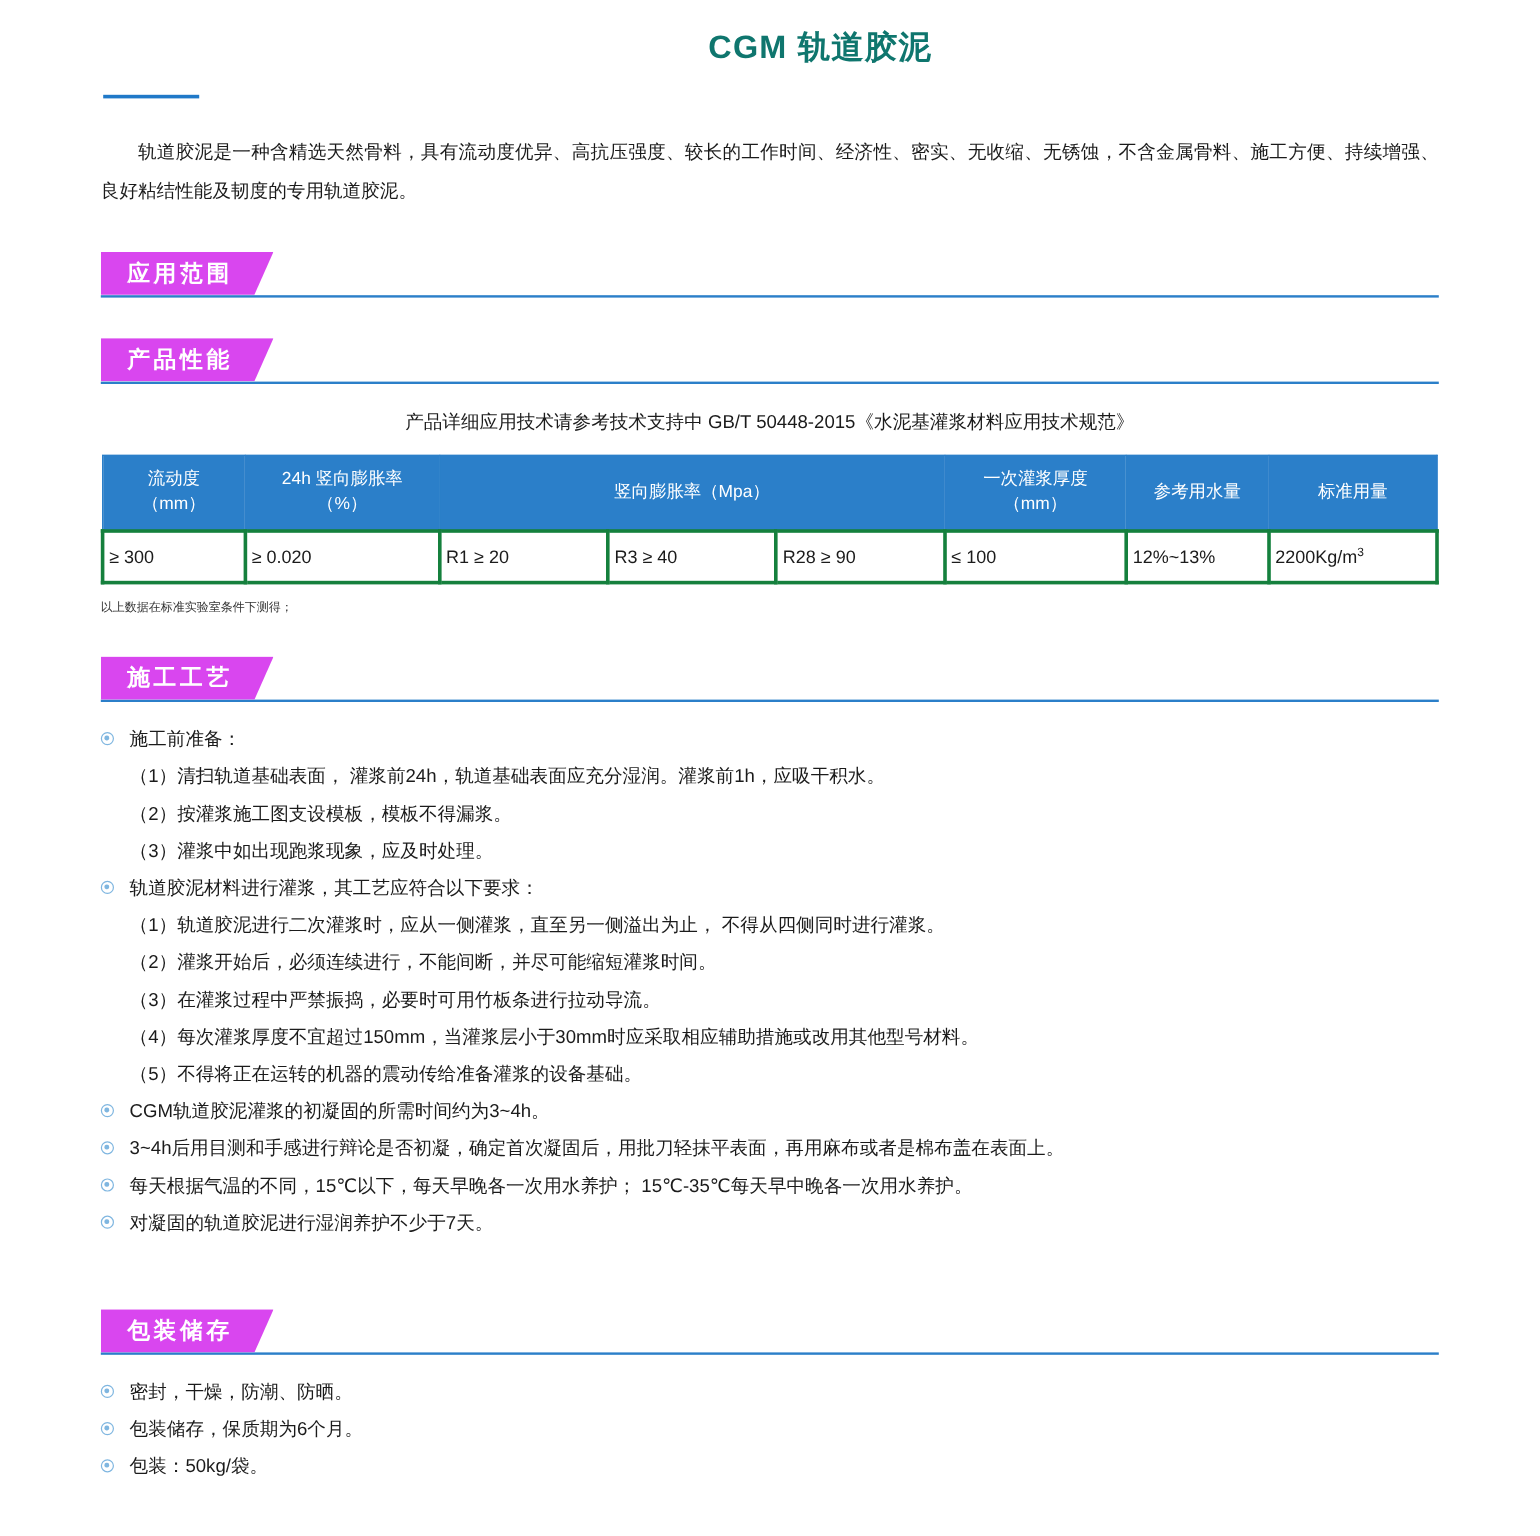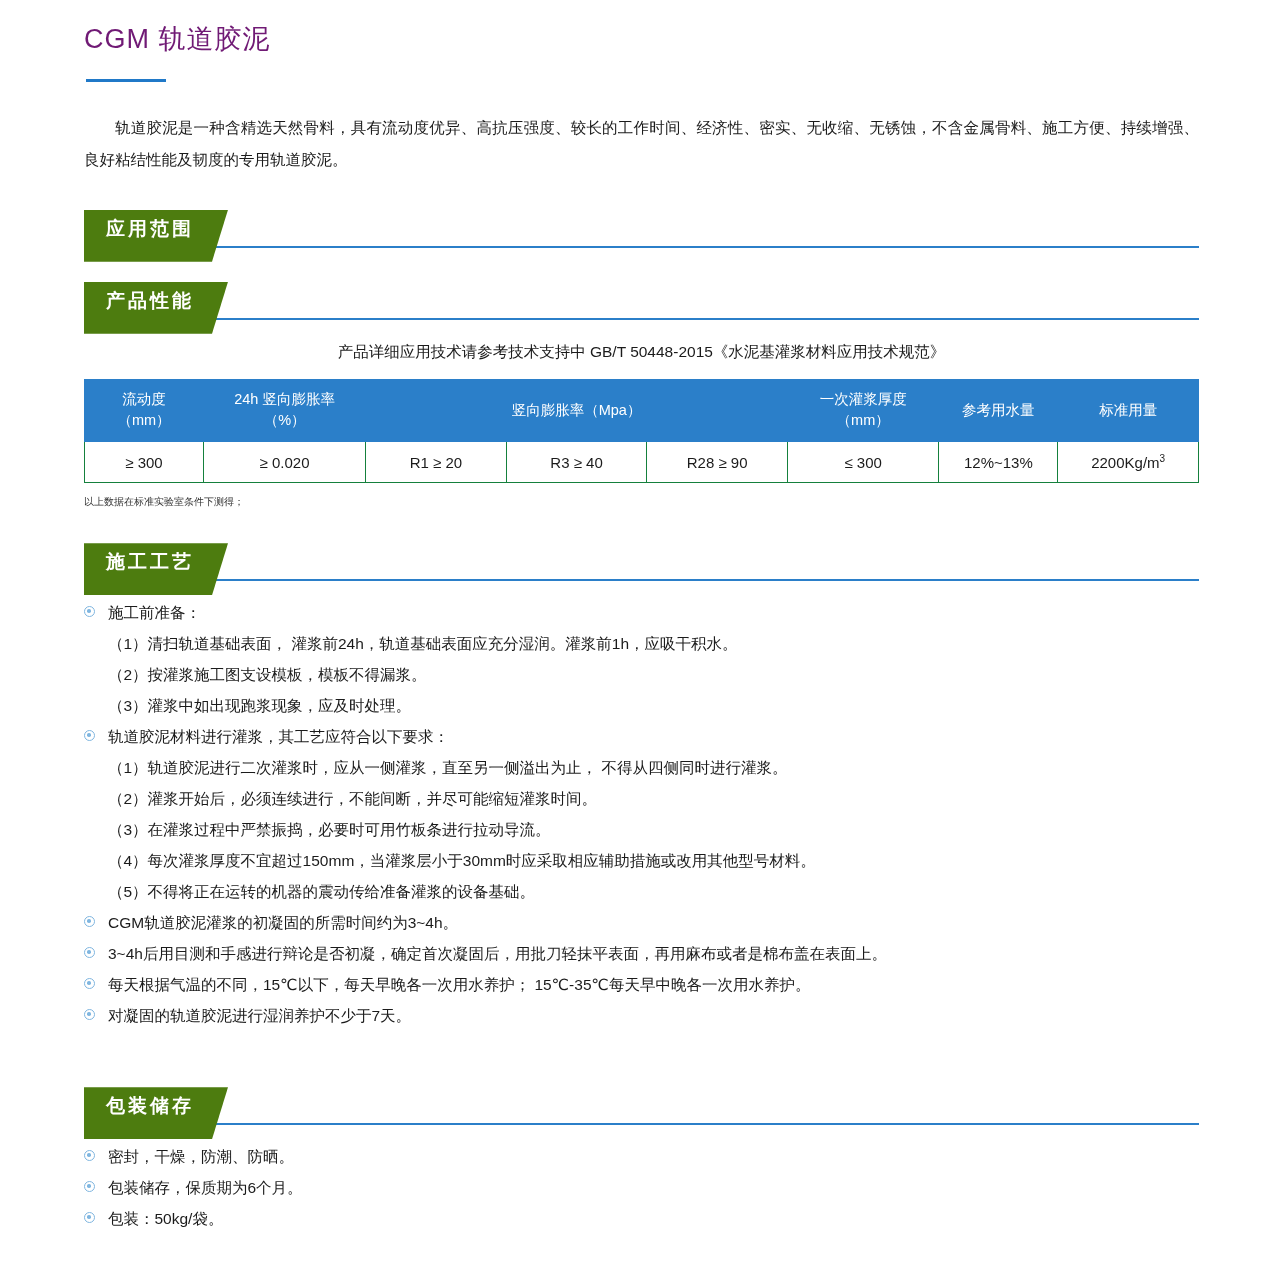--- a/index.html
+++ b/index.html
@@ -19,25 +19,26 @@
     box-sizing: border-box;
     padding: 0 0 30px 0;
   }
 
   
   .title-wrap {
     padding: 22px 0 0 84px;
   }
   .doc-title {
     font-size: 27px;
-    font-weight: normal;
-    color: #701a75;
+    font-weight: bold;
+    color: #0f766e;
     letter-spacing: 1px;
     margin: 0;
     line-height: 1.3;
+    text-align: center;
   }
   .title-rule {
     width: 80px;
     height: 3px;
     background: #2079c8;
     margin: 22px 0 0 2px;
   }
 
   
   .intro {
@@ -55,22 +56,22 @@
   }
   .sec-head {
     position: relative;
     height: 38px;
     margin: 0 84px 0 84px;
   }
   .sec-head .banner {
     position: absolute;
     left: 0;
     top: 0;
-    height: 52px;
-    background: #4d7c0f;
+    height: 36px;
+    background: #d946ef;
     color: #ffffff;
     font-size: 19px;
     font-weight: bold;
     letter-spacing: 3px;
     line-height: 38px;
     padding: 0 34px 0 22px;
     box-sizing: border-box;
     clip-path: polygon(0 0, 100% 0, calc(100% - 16px) 100%, 0 100%);
     z-index: 2;
   }
@@ -111,23 +112,22 @@
     background: #2b7fc9;
     color: #ffffff;
     font-size: 14.5px;
     font-weight: normal;
     border: 1px solid #2b7fc9;
     padding: 9px 4px;
     line-height: 1.5;
     text-align: center;
   }
   table.perf td {
-    border: 1px solid #15803d;
+    border: 3px solid #15803d;
     font-size: 15px;
-    text-align: center;
     padding: 11px 4px;
     color: #1b1b1b;
   }
   .foot-note {
     margin: 12px 84px 0 84px;
     font-size: 10px;
     color: #333;
   }
   sup { font-size: 10px; vertical-align: super; }
 
@@ -231,21 +231,21 @@
           </th>
         </tr>
       </thead>
       <tbody>
         <tr>
           <td>≥ 300</td>
           <td>≥ 0.020</td>
           <td>R1 ≥ 20</td>
           <td>R3 ≥ 40</td>
           <td>R28 ≥ 90</td>
-          <td>≤ 300</td>
+          <td>≤ 100</td>
           <td>12%~13%</td>
           <td><span>2200Kg/m</span><sup>3</sup></td>
         </tr>
       </tbody>
     </table>
 
     <div class="foot-note">以上数据在标准实验室条件下测得；</div>
   </div>
 
   <div class="section">

